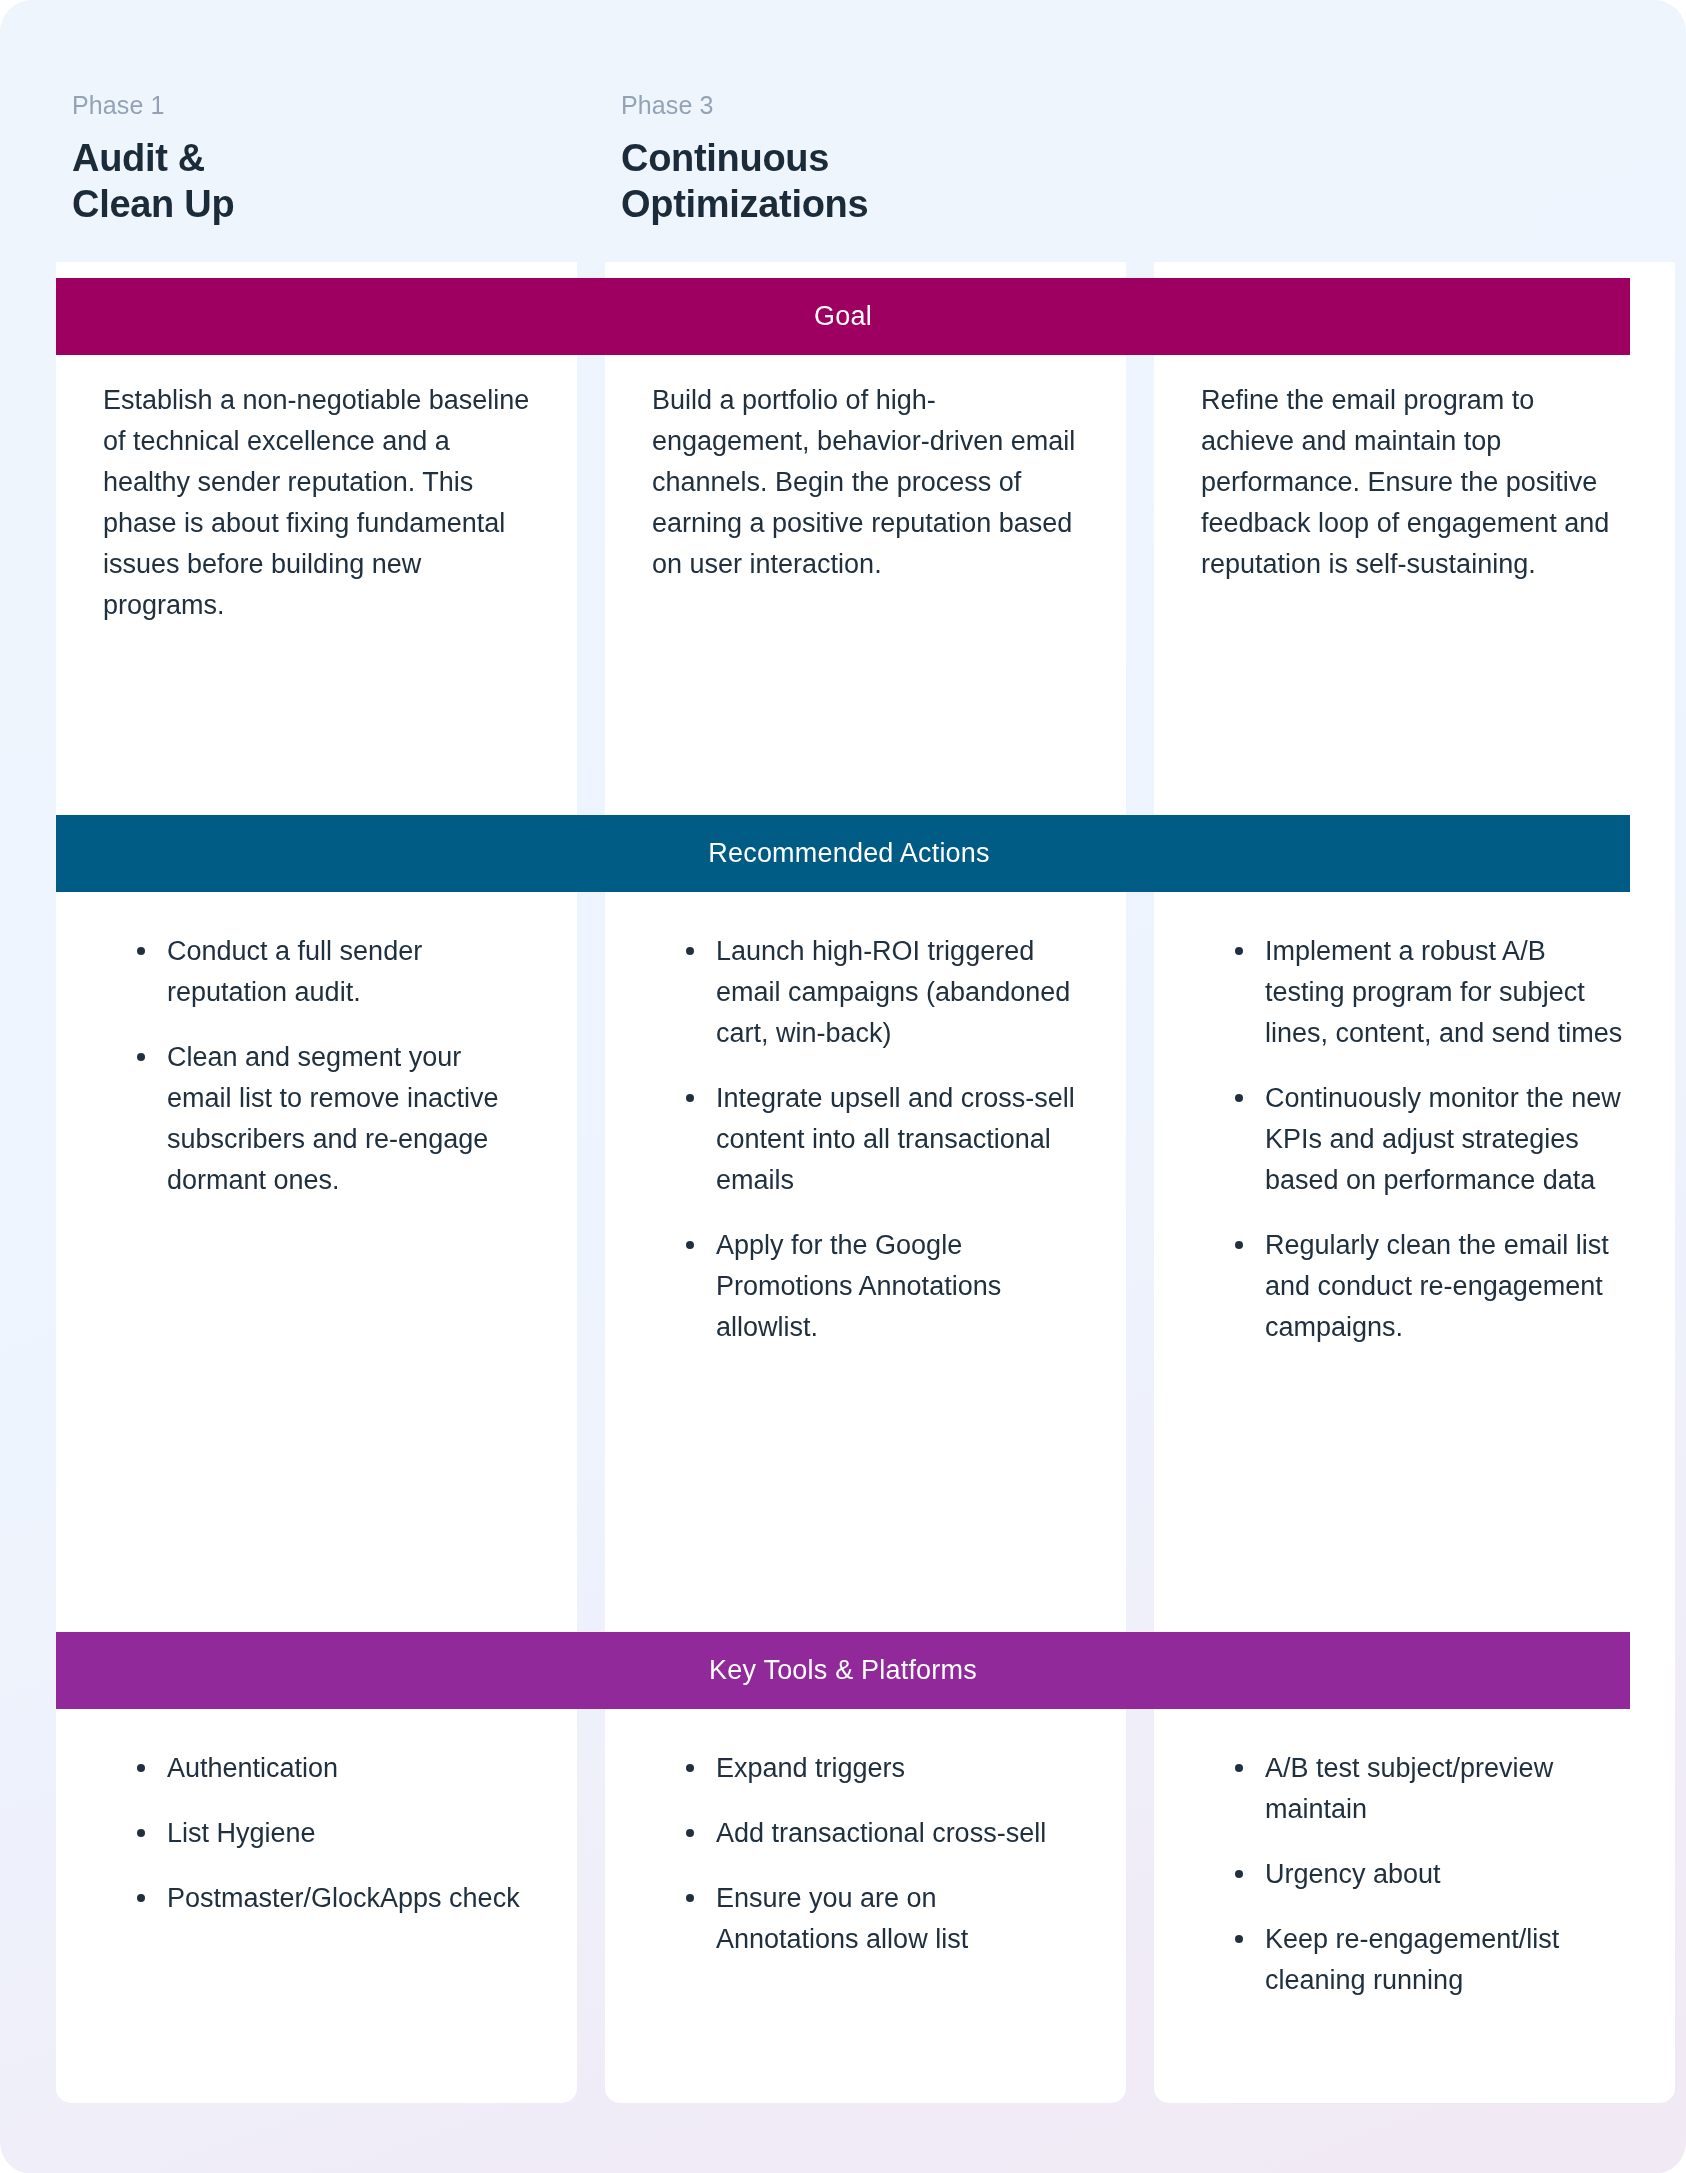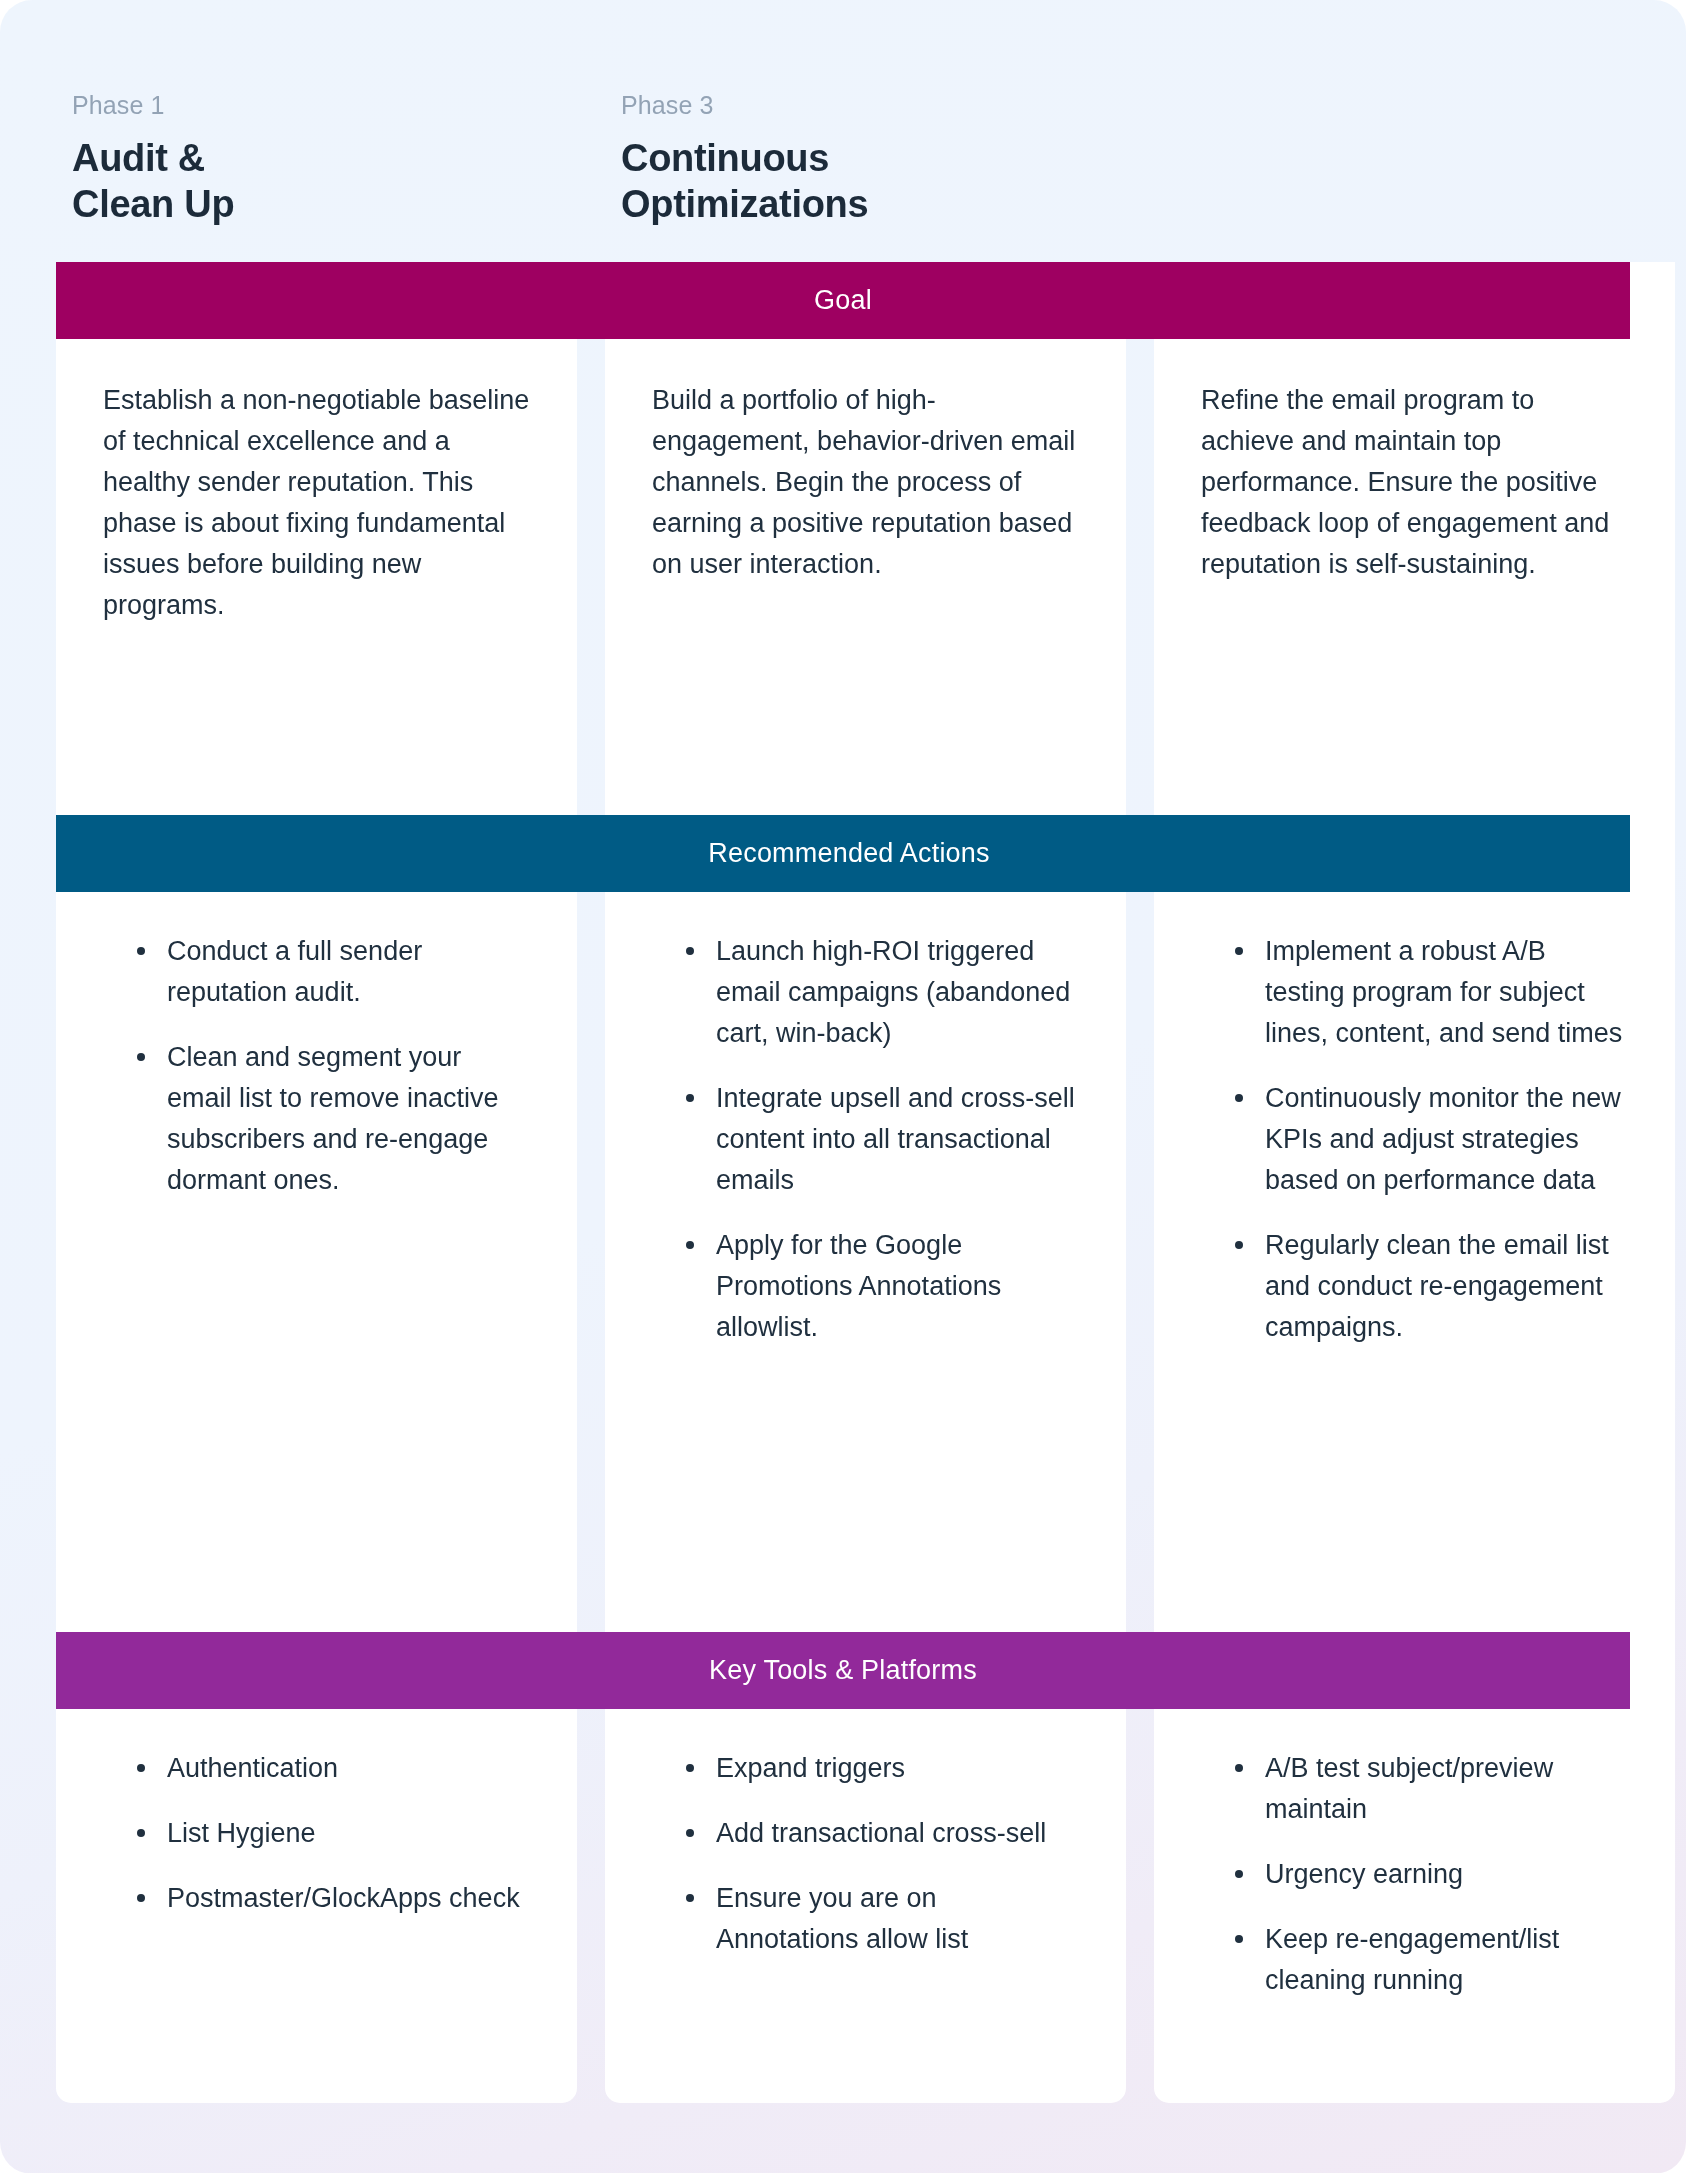--- a/index.html
+++ b/index.html
@@ -243,28 +243,28 @@
             <li>Implement a robust A/B testing program for subject lines, content, and send times</li>
             <li>Continuously monitor the new KPIs and adjust strategies based on performance data</li>
             <li>Regularly clean the email list and conduct re-engagement campaigns.</li>
           </ul>
         </div>
 
         <div class="band-spacer"></div>
         <div class="cell tools">
           <ul class="bullets">
             <li>A/B test subject/preview maintain</li>
-            <li>Urgency earning</li>
+            <li>Urgency about</li>
             <li>Keep re-engagement/list cleaning running</li>
           </ul>
         </div>
       </div>
 
     </div>
 
-    <div class="band band-goal" id="band-goal" style="top: 0px;">Goal</div>
+    <div class="band band-goal" id="band-goal" style="top: 16px;">Goal</div>
     <div class="band band-actions" id="band-actions" style="top: 553px;">Recommended Actions</div>
     <div class="band band-tools" id="band-tools" style="top: 1370px;">Key Tools &amp; Platforms</div>
 
   </div>
 
 </div>
 
 
 </body></html>

